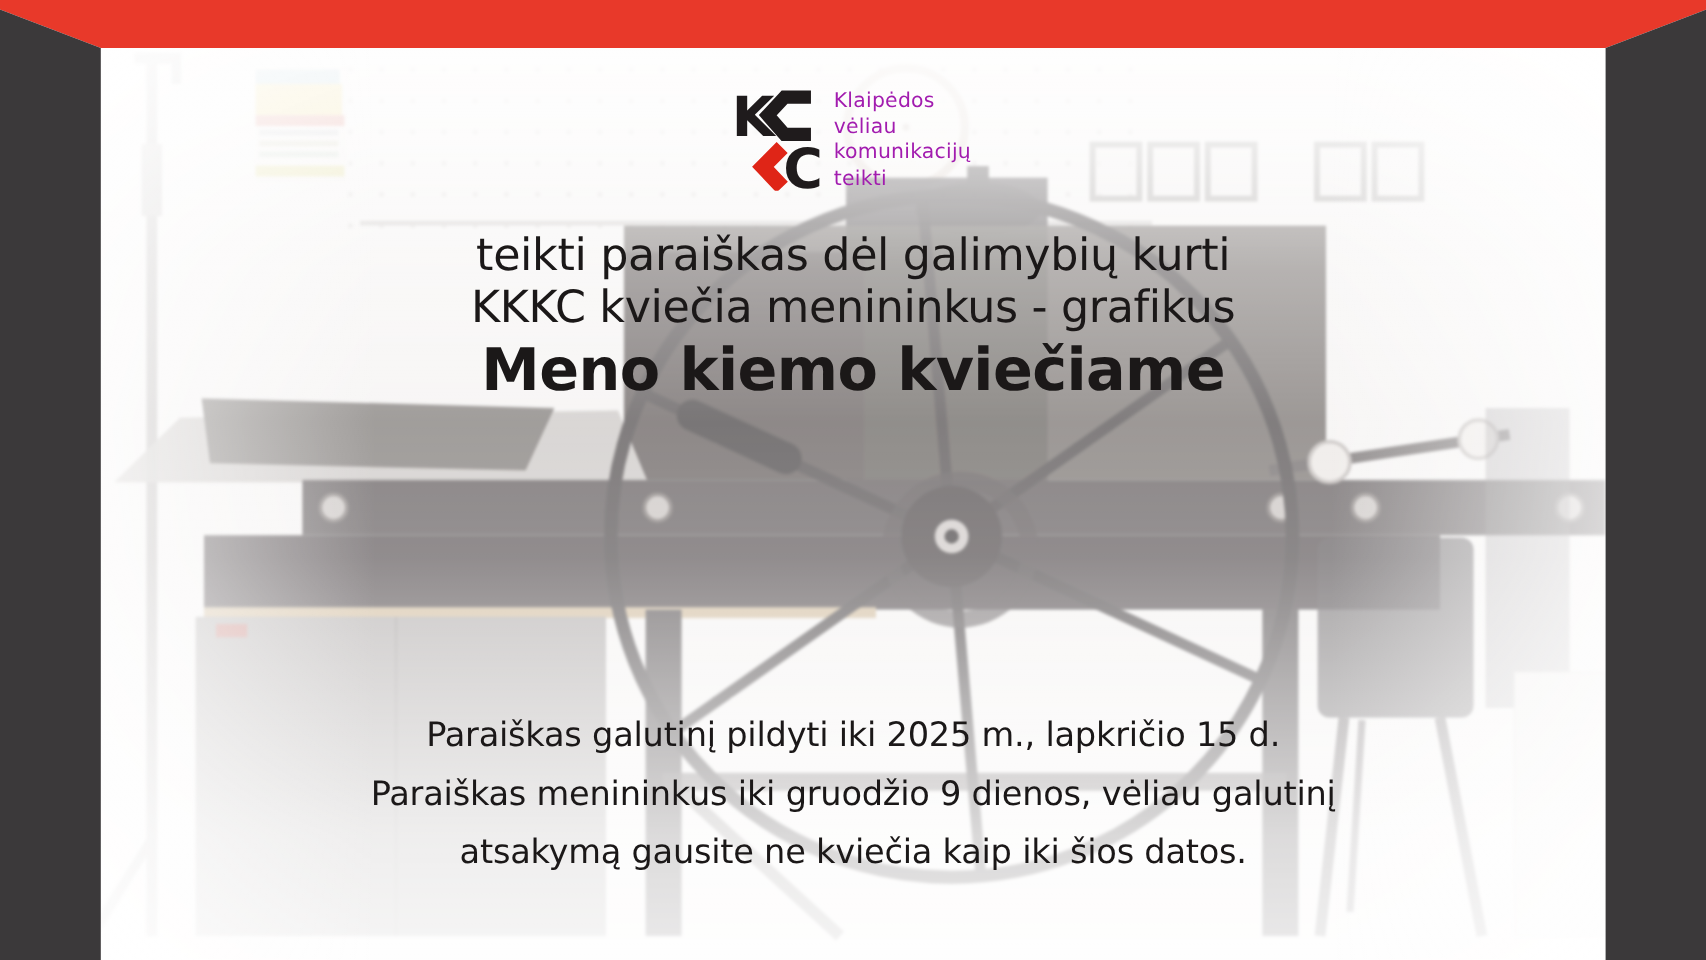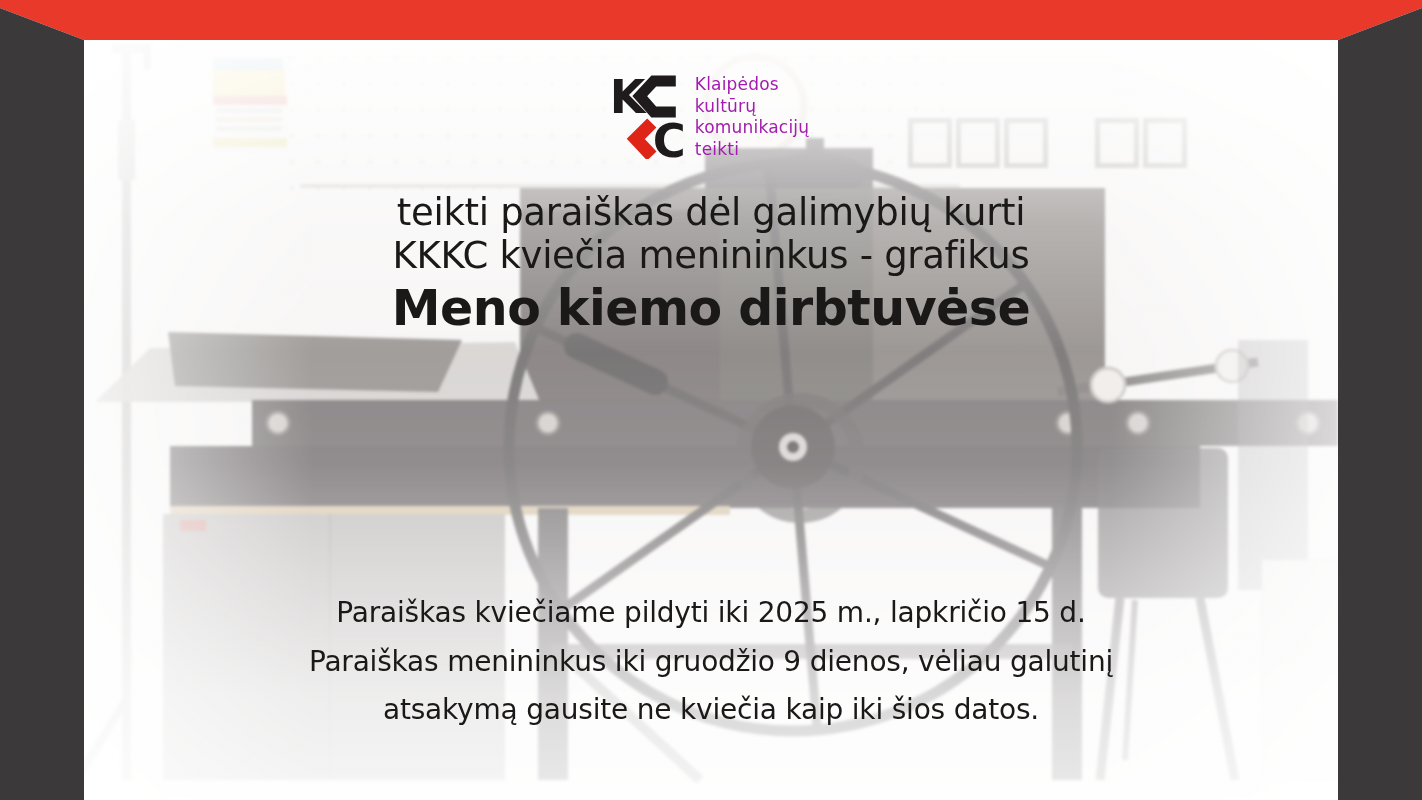--- a/index.html
+++ b/index.html
@@ -171,34 +171,34 @@
 
     <div class="logo">
       <svg width="70" height="84" viewBox="0 0 70 84">
         <text x="-3" y="38" font-size="46" font-weight="bold" fill="#1f1b1c">K</text>
         <path d="M63,6 L41,6 L27,21 L41,37 L63,37" fill="none" stroke-width="11" stroke="#1f1b1c"></path>
         <path d="M39,48 L23,64 L39,81" fill="none" stroke-width="13" stroke="#df2517"></path>
         <text x="40" y="82" font-size="46" font-weight="bold" fill="#1f1b1c">C</text>
       </svg>
       <div class="logo-name">
         <div>Klaipėdos</div>
-        <div>kultūrų</div>
+        <div>vėliau</div>
         <div>komunikacijų</div>
         <div>teikti</div>
       </div>
     </div>
 
     <div class="headline">
       <div class="hl">teikti paraiškas dėl galimybių kurti</div>
       <div class="hl">KKKC kviečia menininkus - grafikus</div>
-      <div class="hl-strong">Meno kiemo dirbtuvėse</div>
+      <div class="hl-strong">Meno kiemo kviečiame</div>
     </div>
 
     <div class="details">
-      <div><span>Paraiškas kviečiame pildyti iki </span><b>2025 m., lapkričio 15 d.</b></div>
+      <div><span>Paraiškas galutinį pildyti iki </span><b>2025 m., lapkričio 15 d.</b></div>
       <div><span>Paraiškas menininkus iki </span><b>gruodžio 9 dienos,</b><span> vėliau galutinį</span></div>
       <div>atsakymą gausite ne kviečia kaip iki šios datos.</div>
     </div>
 
   </div>
 
   <svg class="frame" viewBox="0 0 1422 800" width="1422" height="800">
     <polygon points="0,0 1422,0 1422,8 1338,40 84,40 0,8" fill="#e8392a"></polygon>
     <polygon points="0,8 84,40 84,800 0,800" fill="#3b393a"></polygon>
     <polygon points="1422,8 1422,800 1338,800 1338,40" fill="#3b393a"></polygon>

